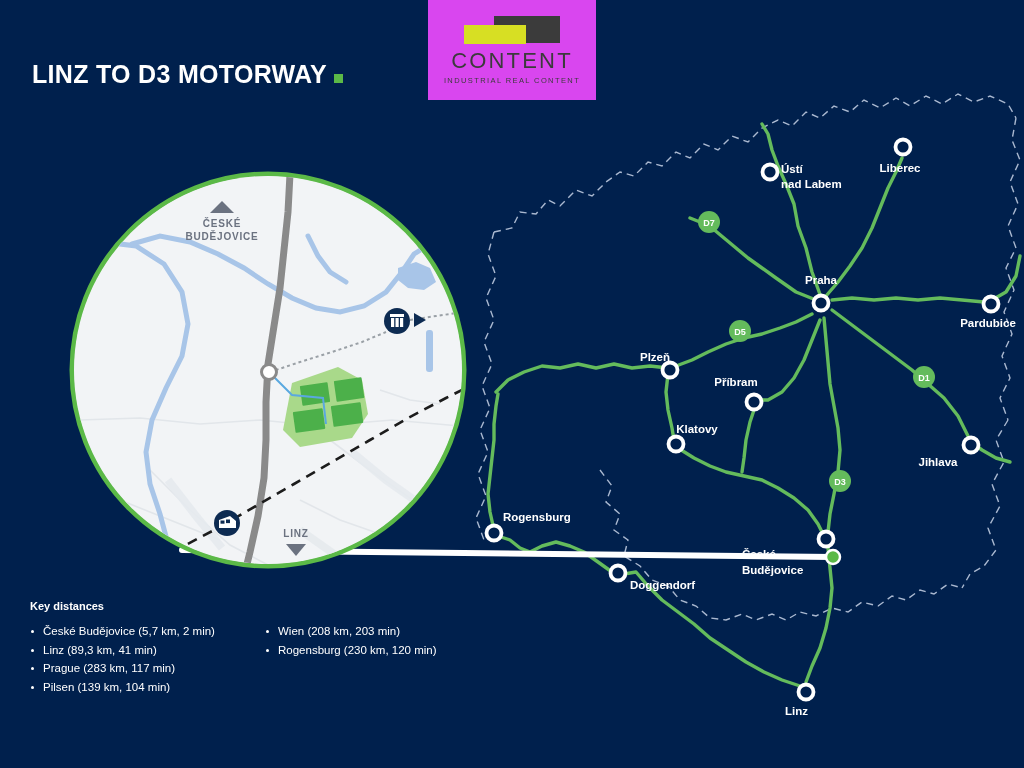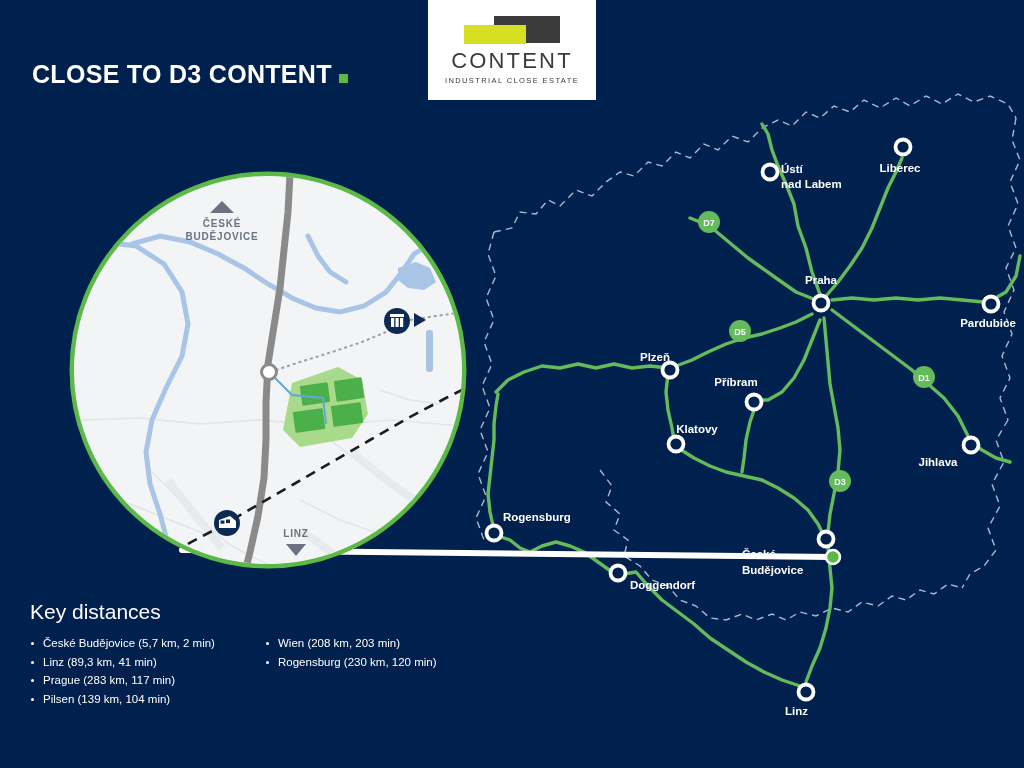--- a/index.html
+++ b/index.html
@@ -28,21 +28,21 @@
     background: #5bb947;
     margin-left: 7px;
     vertical-align: baseline;
   }
 
   
   .logo-box {
     position: absolute;
     left: 428px; top: 0px;
     width: 168px; height: 100px;
-    background: #ffffff;
+    background: #d946ef;
     display: flex;
     flex-direction: column;
     align-items: center;
     justify-content: center;
   }
   .logo-mark { position: relative; width: 96px; height: 30px; margin-bottom: 4px; }
   .logo-mark .dark {
     position: absolute; right: 0; top: 0;
     width: 66px; height: 27px;
     background: #3b3b3b;
@@ -56,21 +56,21 @@
     font-size: 22px; letter-spacing: 2.2px;
     color: #3b3b3b; font-weight: 400; line-height: 1;
   }
   .logo-sub {
     font-size: 7.5px; letter-spacing: 1.4px;
     color: #3b3b3b; margin-top: 4px;
   }
 
   
   .keyd { position: absolute; left: 30px; top: 600px; width: 470px; }
-  .keyd h2 { font-size: 21px; font-weight: normal; margin-bottom: 10px; }
+  .keyd h2 { font-size: 11px; font-weight: bold; margin-bottom: 10px; }
   .keyd .cols { display: flex; gap: 0px; }
   .keyd .col { width: 240px; }
   .keyd li {
     list-style: none;
     font-size: 11.5px;
     line-height: 18.5px;
     padding-left: 13px;
     position: relative;
     white-space: nowrap;
   }
@@ -282,30 +282,30 @@
       <polygon points="222,201 234,213 210,213" fill="#6b7280"></polygon>
       <text class="insetlabel" x="222" y="227" text-anchor="middle">ČESKÉ</text>
       <text class="insetlabel" x="222" y="240" text-anchor="middle">BUDĚJOVICE</text>
 
       <text class="insetlabel" x="296" y="537" text-anchor="middle">LINZ</text>
       <polygon points="286,544 306,544 296,556" fill="#6b7280"></polygon>
     </g>
   </svg>
 
   <div class="title">
-    <span>CLOSE TO D3 CONTENT</span><span class="title-dot"></span>
+    <span>LINZ TO D3 MOTORWAY</span><span class="title-dot"></span>
   </div>
 
   <div class="logo-box">
     <div class="logo-mark">
       <div class="dark"></div>
       <div class="lime"></div>
     </div>
     <div class="logo-word">CONTENT</div>
-    <div class="logo-sub">INDUSTRIAL CLOSE ESTATE</div>
+    <div class="logo-sub">INDUSTRIAL REAL CONTENT</div>
   </div>
 
   <div class="keyd">
     <h2>Key distances</h2>
     <div class="cols">
       <ul class="col">
         <li>České Budějovice (5,7 km, 2 min)</li>
         <li>Linz (89,3 km, 41 min)</li>
         <li>Prague (283 km, 117 min)</li>
         <li>Pilsen (139 km, 104 min)</li>

